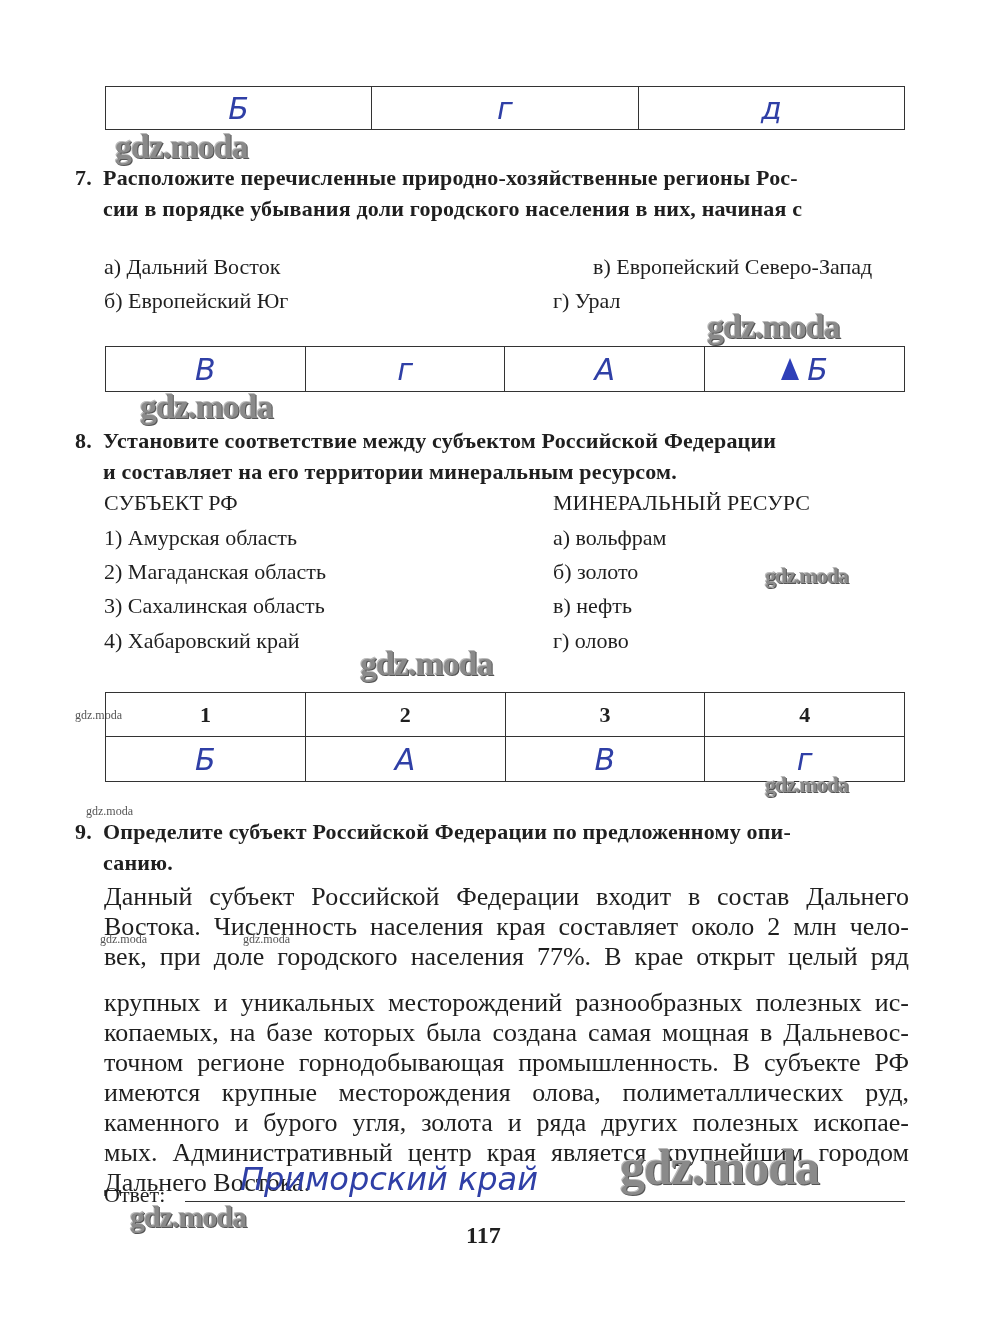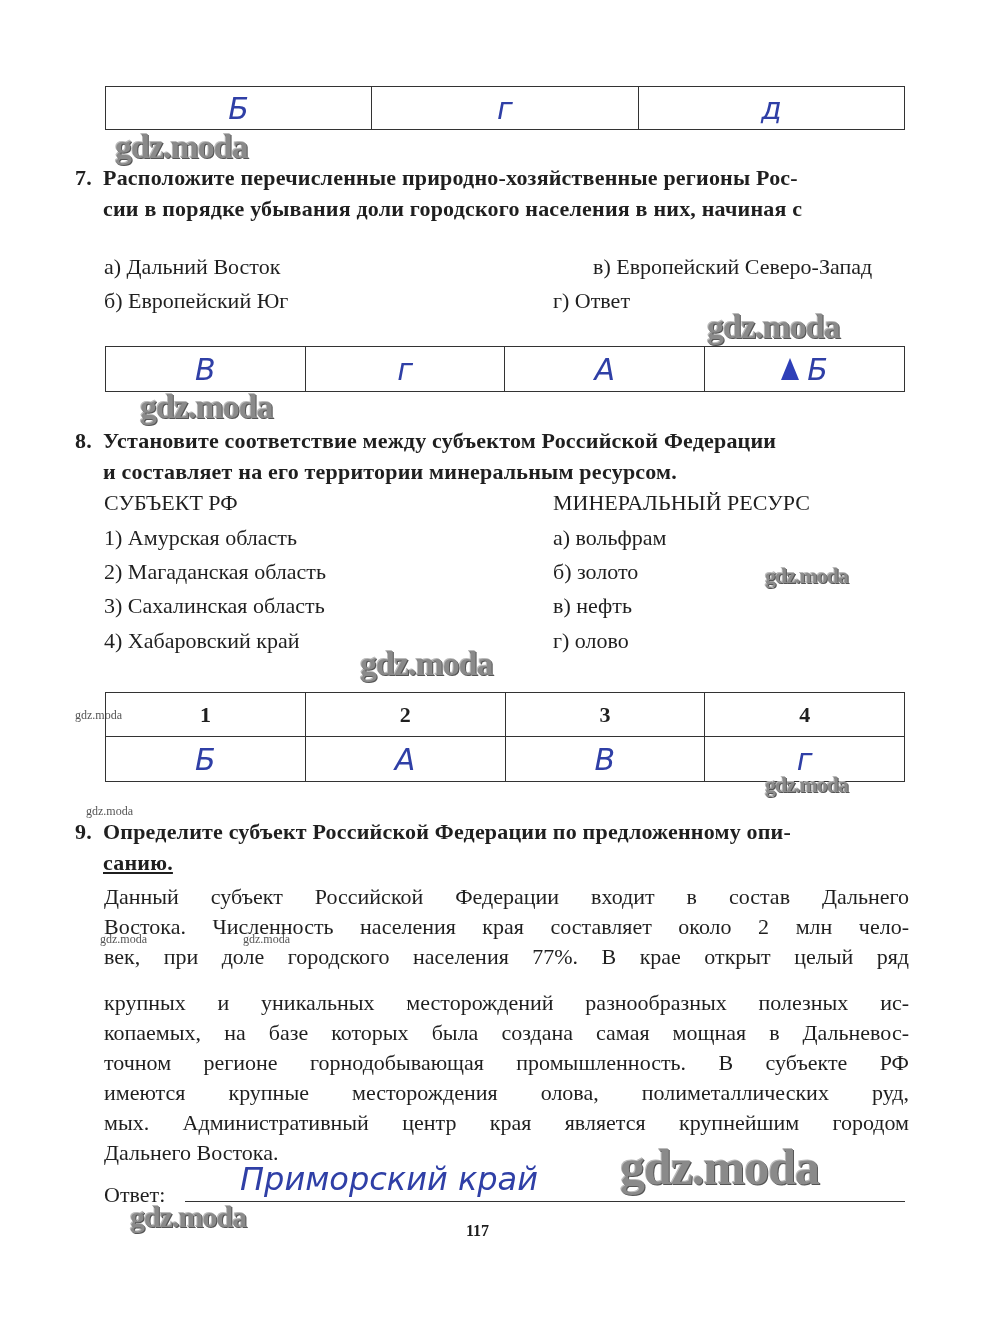--- a/index.html
+++ b/index.html
@@ -2,21 +2,21 @@
 <html><head>
 <meta charset="utf-8">
 <style>
   html, body { margin: 0; padding: 0; }
   body {
     width: 1000px; height: 1335px; background: #ffffff; position: relative; overflow: hidden;
     font-family: "DejaVu Serif", "Liberation Serif", serif; color: #1f1f1f;
   }
   .abs { position: absolute; }
   .qhead { font-family: "Liberation Serif", serif; font-weight: bold; font-size: 22px; letter-spacing: 0.2px; line-height: 31px; }
-  .body-text { font-family: "Liberation Serif", serif; font-size: 22px; line-height: 30px; }
+  .body-text { font-family: "Liberation Serif", serif; font-size: 26px; line-height: 30px; }
   .opt { font-family: "Liberation Serif", serif; font-size: 22px; }
   table.grid { border-collapse: collapse; position: absolute; }
   table.grid td { border: 1.5px solid #333; text-align: center; padding: 0; }
   .hand { font-family: "DejaVu Sans", sans-serif; color: #2f3fa6; font-weight: normal; font-size: 30px; font-style: italic; }
   .wm {
     font-family: "Liberation Serif", serif; font-weight: bold; color: #8a8a8a; letter-spacing: -1px;
     text-shadow: 1px 1px 0 #555, -1px -1px 0 #bbb;
   }
   .wm-small { font-family: "Liberation Serif", serif; color: #555; font-size: 12px; }
   .answer-line { border-bottom: 1.5px solid #333; }
@@ -41,21 +41,21 @@
   <div style="display:flex;">
       <span style="width:28px;">7.</span>
       <span>Расположите перечисленные природно-хозяйственные регионы Рос-</span>
     </div>
   <div style="padding-left:28px;">сии в порядке убывания доли городского населения в них, начиная с</div>
 </div>
 
 <div class="abs opt" style="left:104px; top:254px;">а) Дальний Восток</div>
 <div class="abs opt" style="left:553px; top:254px;margin-left:40px;">в) Европейский Северо-Запад</div>
 <div class="abs opt" style="left:104px; top:288px;">б) Европейский Юг</div>
-<div class="abs opt" style="left:553px; top:288px;">г) Ответ</div>
+<div class="abs opt" style="left:553px; top:288px;">г) Урал</div>
 
 <div class="abs wm" style="left:707px; top:308px; font-size:34px;">gdz.moda</div>
 
 <table class="grid" style="left:105px; top:346px; width:800px;">
   <tbody>
       <tr style="height:45px;">
     <td style="width:200px;"><span class="hand">В</span></td>
     <td style="width:200px;"><span class="hand">г</span></td>
     <td style="width:200px;"><span class="hand">А</span></td>
     <td style="width:200px;"><span class="tri" style="margin-right:8px;"></span><span class="hand">Б</span></td>
@@ -109,39 +109,40 @@
   </table>
 
 <div class="abs wm" style="left:765px; top:772px; font-size:22px;">gdz.moda</div>
 <div class="abs wm-small" style="left:86px; top:804px;">gdz.moda</div>
 
 <div class="abs qhead" style="left:75px; top:816px; width:835px;">
   <div style="display:flex;">
       <span style="width:28px;">9.</span>
       <span>Определите субъект Российской Федерации по предложенному опи-</span>
     </div>
-  <div style="padding-left:28px;text-decoration:underline;">санию.</div>
+  <div style="padding-left:28px;">санию.</div>
 </div>
 
 <div class="abs body-text" style="left:104px; top:882px; width:805px;">
   <div style="text-align:justify; text-align-last:justify;">Данный субъект Российской Федерации входит в состав Дальнего</div>
   <div style="text-align:justify; text-align-last:justify;">Востока. Численность населения края составляет около 2 млн чело-</div>
   <div style="text-align:justify; text-align-last:justify;">век, при доле городского населения 77%. В крае открыт целый ряд</div>
   <div style="text-align:justify; text-align-last:justify;margin-top:16px;">крупных и уникальных месторождений разнообразных полезных ис-</div>
   <div style="text-align:justify; text-align-last:justify;">копаемых, на базе которых была создана самая мощная в Дальневос-</div>
   <div style="text-align:justify; text-align-last:justify;">точном регионе горнодобывающая промышленность. В субъекте РФ</div>
   <div style="text-align:justify; text-align-last:justify;">имеются крупные месторождения олова, полиметаллических руд,</div>
+  <div style="text-align:justify; text-align-last:justify;">каменного и бурого угля, золота и ряда других полезных ископае-</div>
   <div style="text-align:justify; text-align-last:justify;">мых. Административный центр края является крупнейшим городом</div>
   <div>Дальнего Востока.</div>
 </div>
 
 <div class="abs wm-small" style="left:100px; top:932px;">gdz.moda</div>
 <div class="abs wm-small" style="left:243px; top:932px;">gdz.moda</div>
 
 <div class="abs wm" style="left:620px; top:1138px; font-size:50px;">gdz.moda</div>
 
 <div class="abs opt" style="left:104px; top:1182px;">Ответ:</div>
 <div class="abs answer-line" style="left:185px; top:1200px; width:720px; height:1px;"></div>
 <div class="abs hand" style="left:240px; top:1160px; font-size:32px;">Приморский край</div>
 
 <div class="abs wm" style="left:130px; top:1200px; font-size:30px;">gdz.moda</div>
 
-<div class="abs" style="left:466px; top:1222px; font-family:'Liberation Serif',serif; font-weight:bold; font-size:16px;">117</div>
+<div class="abs" style="left:466px; top:1222px; font-family:'Liberation Serif',serif; font-weight:bold; font-size:24px;">117</div>
 
 </body></html>

